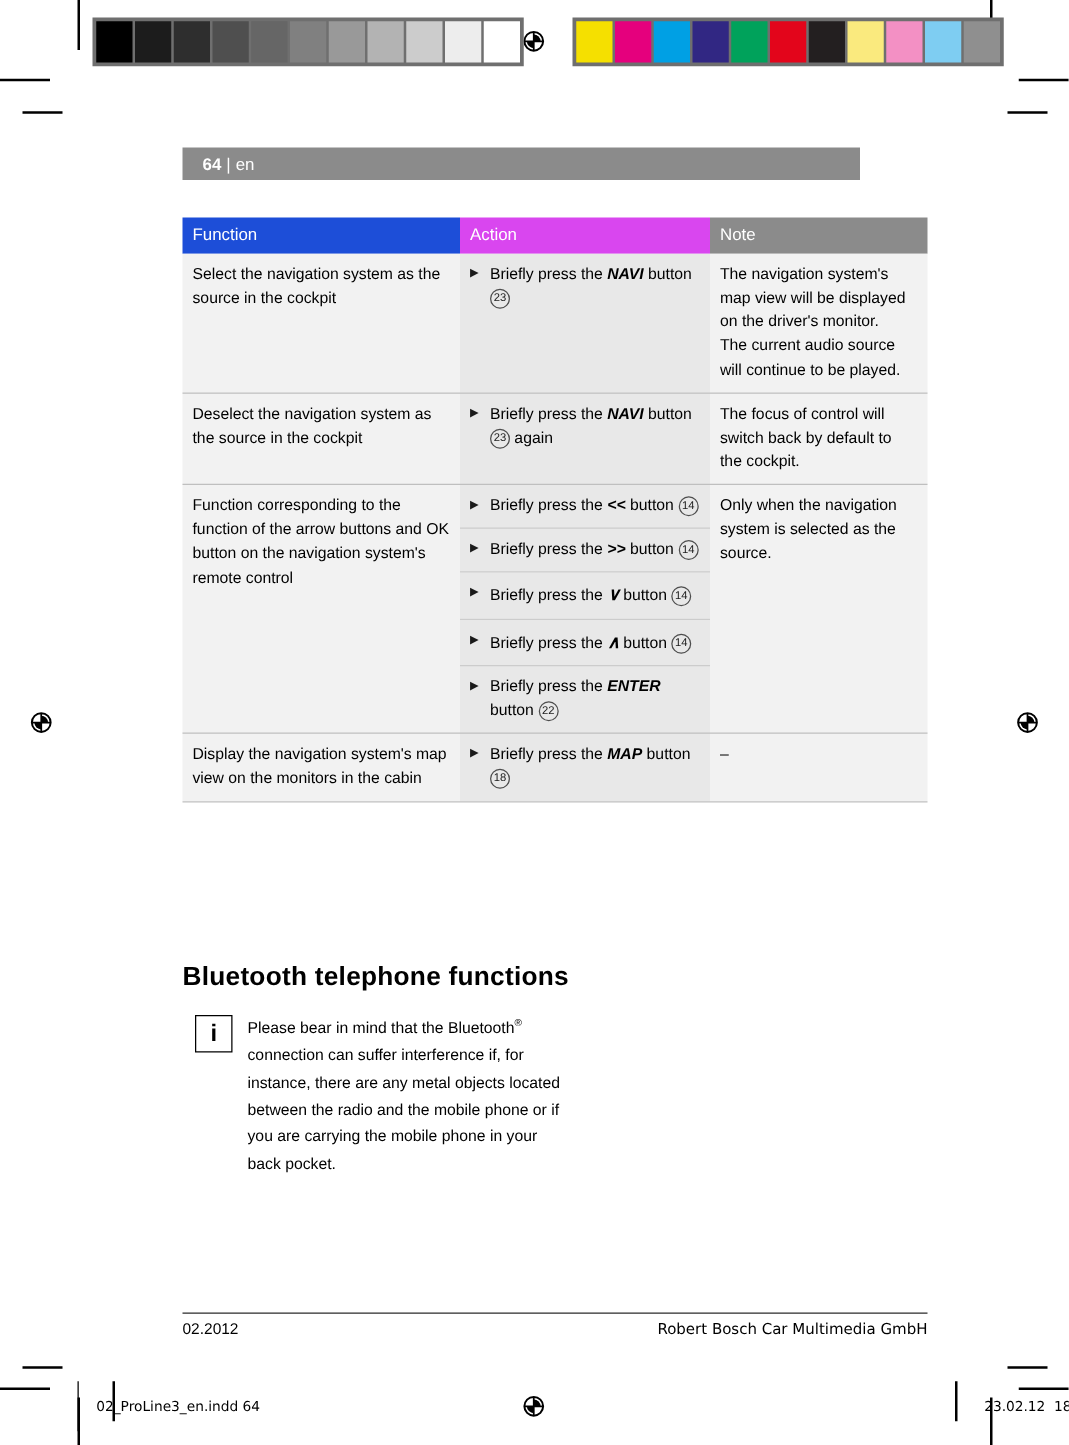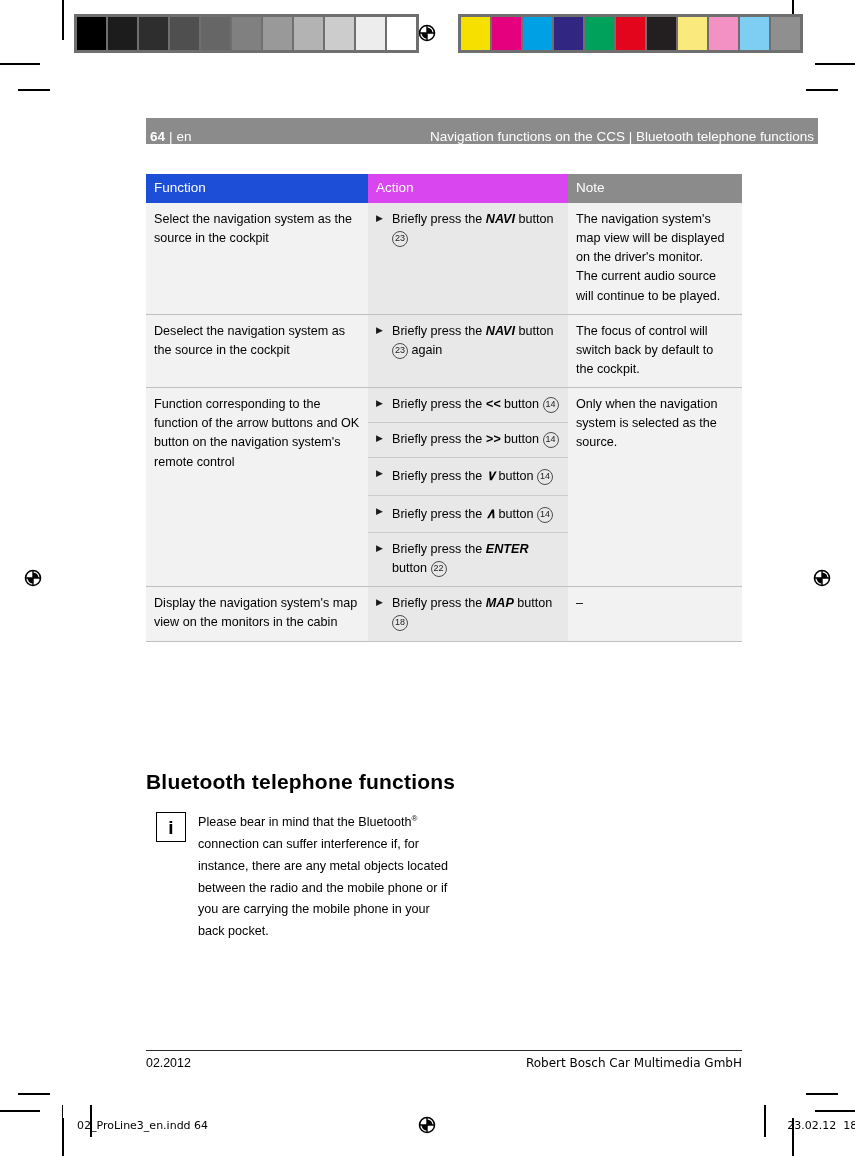--- a/index.html
+++ b/index.html
@@ -46,27 +46,27 @@
     left: 146px;
     top: 0;
     width: 596px;
     height: 1156px;
   }
 
   
   .run-head {
     position: absolute;
     left: 0; top: 118px;
-    width: 672px; height: 26px;
+    width: 542px; height: 26px;
     background: #8b8b8b;
     color: #ffffff;
     display: flex;
-    align-items: flex-end;
-    box-sizing: border-box;
-    padding: 0 4px;
+    align-items: center;
+    box-sizing: border-box;
+    padding: 0 16px;
     font-size: 13.5px;
   }
   .run-head .pg-num { font-weight: bold; }
   .run-head .pg-sep { margin: 0 4px; font-weight: normal; }
   .run-head .pg-lang { font-weight: normal; }
   .run-head .rh-right {
     margin-left: auto;
     font-size: 13.5px;
   }
 
@@ -305,21 +305,20 @@
     <div class="sw" style="background: rgb(126, 205, 242);"></div>
     <div class="sw" style="background: rgb(143, 143, 143);"></div>
   </div>
 
 <div class="page">
 
   <div class="run-head">
     <span class="pg-num">64</span>
       <span class="pg-sep">|</span>
       <span class="pg-lang">en</span>
-    <span class="rh-right">Navigation functions on the CCS | Bluetooth telephone functions</span>
   </div>
 
   <table class="tbl">
     <colgroup>
       <col class="c-fn">
         <col class="c-ac">
         <col class="c-nt">
     </colgroup>
     <thead>
       <tr>

